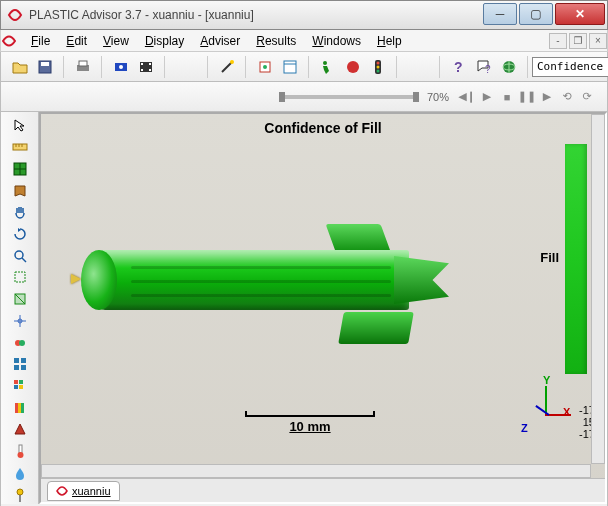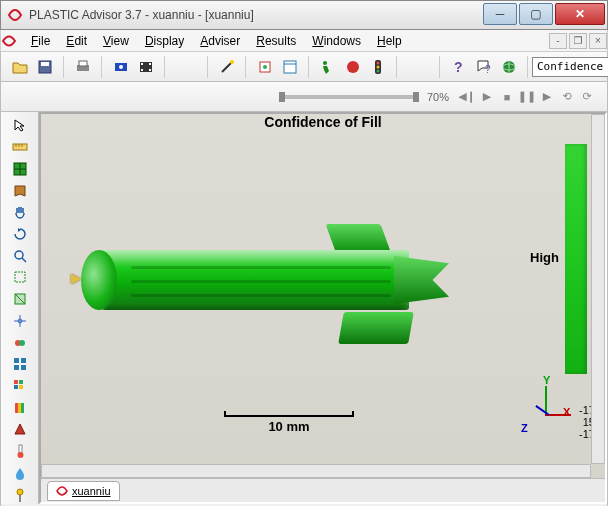--- a/index.html
+++ b/index.html
@@ -37,40 +37,40 @@
 .time-label { font-size: 11px; color: #666; margin-right: 8px; }
 .play-btn { width: 20px; height: 18px; display: flex; align-items: center; justify-content: center; color: #888; font-size: 11px; }
 
 
 .main-area { display: flex; height: 392px; border-left: 1px solid #bdbdbd; border-right: 1px solid #bdbdbd; }
 .side-toolbar { width: 38px; background: linear-gradient(90deg,#fafafa,#ececec); border-right: 1px solid #bdbdbd; display: flex; flex-direction: column; align-items: center; padding-top: 4px; gap: 3px; }
 .side-btn { width: 22px; height: 19px; display: flex; align-items: center; justify-content: center; }
 
 .viewport-wrap { flex: 1; display: flex; flex-direction: column; background: linear-gradient(180deg,#dedcd5 0%,#d6d3cb 100%); border: 2px inset #fff; }
 .viewport { flex: 1; position: relative; overflow: hidden; }
-.viewport .chart-title { text-align: center; font-weight: bold; font-size: 14px; padding-top: 0; color: #000; }
+.viewport .chart-title { text-align: center; font-weight: bold; font-size: 14px; padding-top: 6px; color: #000; }
 
 
 .object-3d { position: absolute; left: 40px; top: 130px; }
 .barrel { position: relative; width: 350px; height: 72px; }
 .barrel-body { position: absolute; left: 18px; top: 6px; width: 310px; height: 60px; background: linear-gradient(180deg,#9be89b 0%,#1ac81a 30%,#0aad0a 55%,#117f11 90%,#0a590a 100%); border-radius: 6px 3px 3px 6px; box-shadow: inset 0 6px 10px rgba(255,255,255,.25); }
 .barrel-cap { position: absolute; left: 0; top: 6px; width: 36px; height: 60px; background: radial-gradient(ellipse at 35% 40%, #8fe48f 0%, #17b217 55%, #0a6a0a 100%); border-radius: 50%; }
 .fin-top { position: absolute; right: 45px; top: -20px; width: 55px; height: 30px; background: linear-gradient(180deg,#5cd85c,#0a8a0a); transform: skewX(20deg); border-radius: 3px; }
 .fin-bot { position: absolute; right: 20px; bottom: -28px; width: 70px; height: 32px; background: linear-gradient(180deg,#4ad24a 0%,#0a740a 100%); transform: skewX(-10deg); border-radius: 3px; }
 .nozzle { position: absolute; right: -18px; top: 12px; width: 55px; height: 48px; background: linear-gradient(180deg,#5cd85c,#0a7a0a); clip-path: polygon(0 0,100% 15%,70% 50%,100% 85%,0 100%); }
 .ridge { position: absolute; left: 50px; width: 260px; height: 3px; background: rgba(0,0,0,.18); border-radius: 2px; }
 .ridge.r1 { top: 22px; }
 .ridge.r2 { top: 36px; }
 .ridge.r3 { top: 50px; }
 .inject-pt { position: absolute; left: 30px; top: 160px; width: 0; height: 0; border-left: 10px solid #e0c040; border-top: 5px solid transparent; border-bottom: 5px solid transparent; filter: drop-shadow(0 0 1px #806000); }
 
 .legend-bar { position: absolute; right: 18px; top: 30px; width: 22px; height: 230px; background: linear-gradient(180deg,#33d433 0%,#1fc71f 50%,#12b012 100%); box-shadow: inset -2px 0 4px rgba(0,0,0,.2); }
 .legend-label { position: absolute; right: 46px; top: 136px; font-size: 13px; font-weight: bold; }
 
-.scale-grp { position: absolute; left: 183px; bottom: 44px; text-align: center; }
+.scale-grp { position: absolute; left: 204px; bottom: 44px; text-align: center; text-decoration: underline; }
 .scale-line { width: 130px; height: 6px; border-left: 2px solid #000; border-right: 2px solid #000; border-bottom: 2px solid #000; margin: 0 auto; }
 .scale-text { font-size: 13px; font-weight: bold; margin-top: 2px; }
 
 .axis-origin { position: absolute; right: 38px; bottom: 46px; width: 40px; height: 40px; }
 .axis-origin .ax { position: absolute; font-size: 11px; font-weight: bold; }
 .ay { color: #00a000; left: 16px; top: -18px; }
 .axx { color: #c00000; left: 36px; top: 14px; }
 .az { color: #0000c0; left: -6px; top: 30px; }
 .axis-x { position: absolute; left: 18px; top: 22px; width: 26px; height: 2px; background: #c00000; }
 .axis-y { position: absolute; left: 18px; top: -6px; width: 2px; height: 28px; background: #00a000; }
@@ -371,21 +371,21 @@
             <div class="ridge r2"></div>
             <div class="ridge r3"></div>
           <div class="barrel-cap"></div>
           <div class="nozzle"></div>
           <div class="fin-bot"></div>
         </div>
       </div>
       <div class="inject-pt"></div>
 
       <div class="legend-bar"></div>
-      <div class="legend-label">High</div>
+      <div class="legend-label">Fill</div>
 
       <div class="scale-grp">
         <div class="scale-line"></div>
         <div class="scale-text">10 mm</div>
       </div>
 
       <div class="axis-origin">
         <div class="axis-y"></div>
           <div class="axis-x"></div>
           <div class="axis-z"></div>

